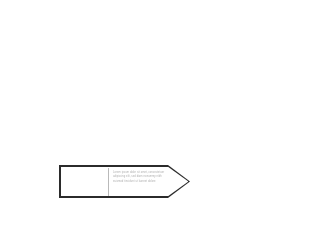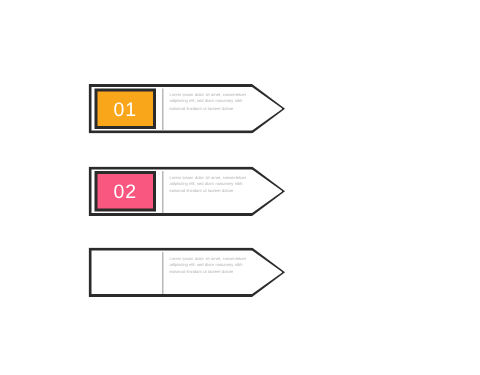--- a/index.html
+++ b/index.html
@@ -105,45 +105,21 @@
     letter-spacing: 0.02px;
     font-family: "Liberation Sans", sans-serif;
     word-spacing: 0.2px;
   }
 </style>
 </head>
 <body style="background: rgb(255, 255, 255);">
 
 <div class="infographic">
 
-  <div class="step-row r0">
-    <div class="arrow-outer" style="background: rgb(43, 43, 43);">
-      <div class="arrow-inner"></div>
-    </div>
-    <div class="num-frame" style="background: rgb(43, 43, 43);">
-      <div class="num-fill" style="background: rgb(250, 166, 26);">
-        <span class="num-label" style="color: rgb(255, 255, 255);">01</span>
-      </div>
-    </div>
-    <div class="divider" style="background: rgb(185, 185, 185);"></div>
-    <div class="body-text" style="color: rgb(176, 176, 176);">Lorem ipsum dolor sit amet, consectetuer adipiscing elit, sed diam nonummy nibh euismod tincidunt ut laoreet dolore</div>
-  </div>
 
-  <div class="step-row r1">
-    <div class="arrow-outer" style="background: rgb(43, 43, 43);">
-      <div class="arrow-inner"></div>
-    </div>
-    <div class="num-frame" style="background: rgb(43, 43, 43);">
-      <div class="num-fill" style="background: rgb(249, 87, 127);">
-        <span class="num-label" style="color: rgb(255, 255, 255);">02</span>
-      </div>
-    </div>
-    <div class="divider" style="background: rgb(185, 185, 185);"></div>
-    <div class="body-text" style="color: rgb(176, 176, 176);">Lorem ipsum dolor sit amet, consectetuer adipiscing elit, sed diam nonummy nibh euismod tincidunt ut laoreet dolore</div>
-  </div>
 
   <div class="step-row r2">
     <div class="arrow-outer" style="background: rgb(43, 43, 43);">
       <div class="arrow-inner"></div>
     </div>
     <div class="divider" style="background: rgb(185, 185, 185);"></div>
     <div class="body-text" style="color: rgb(176, 176, 176);">Lorem ipsum dolor sit amet, consectetuer adipiscing elit, sed diam nonummy nibh euismod tincidunt ut laoreet dolore</div>
   </div>
 
 </div>

